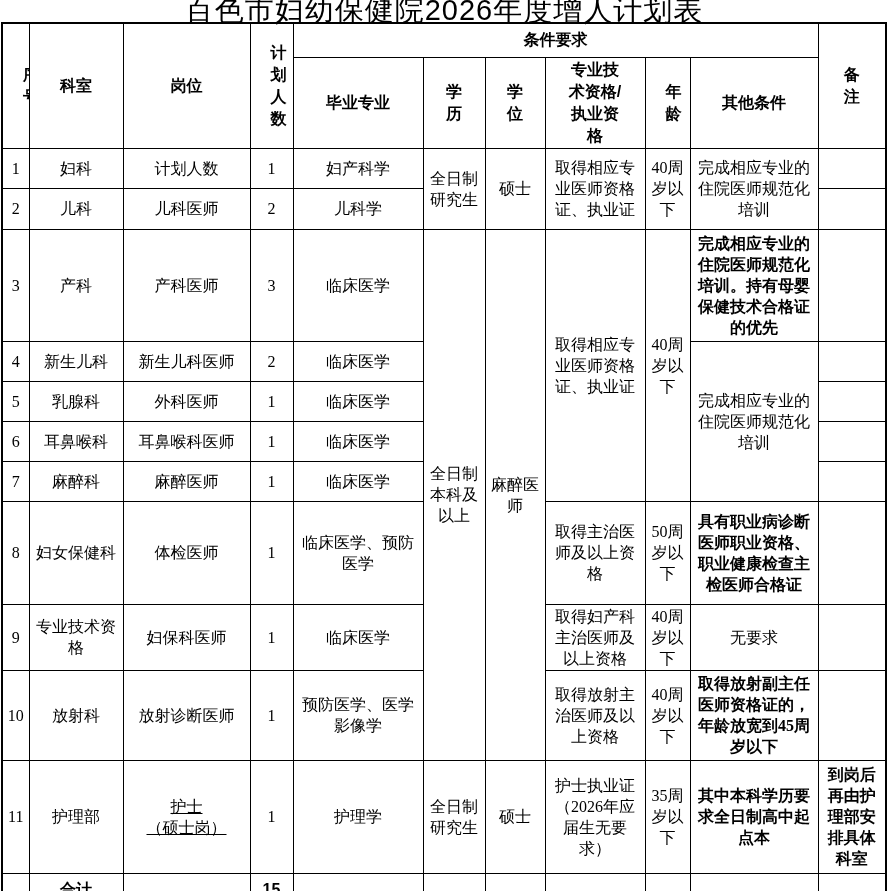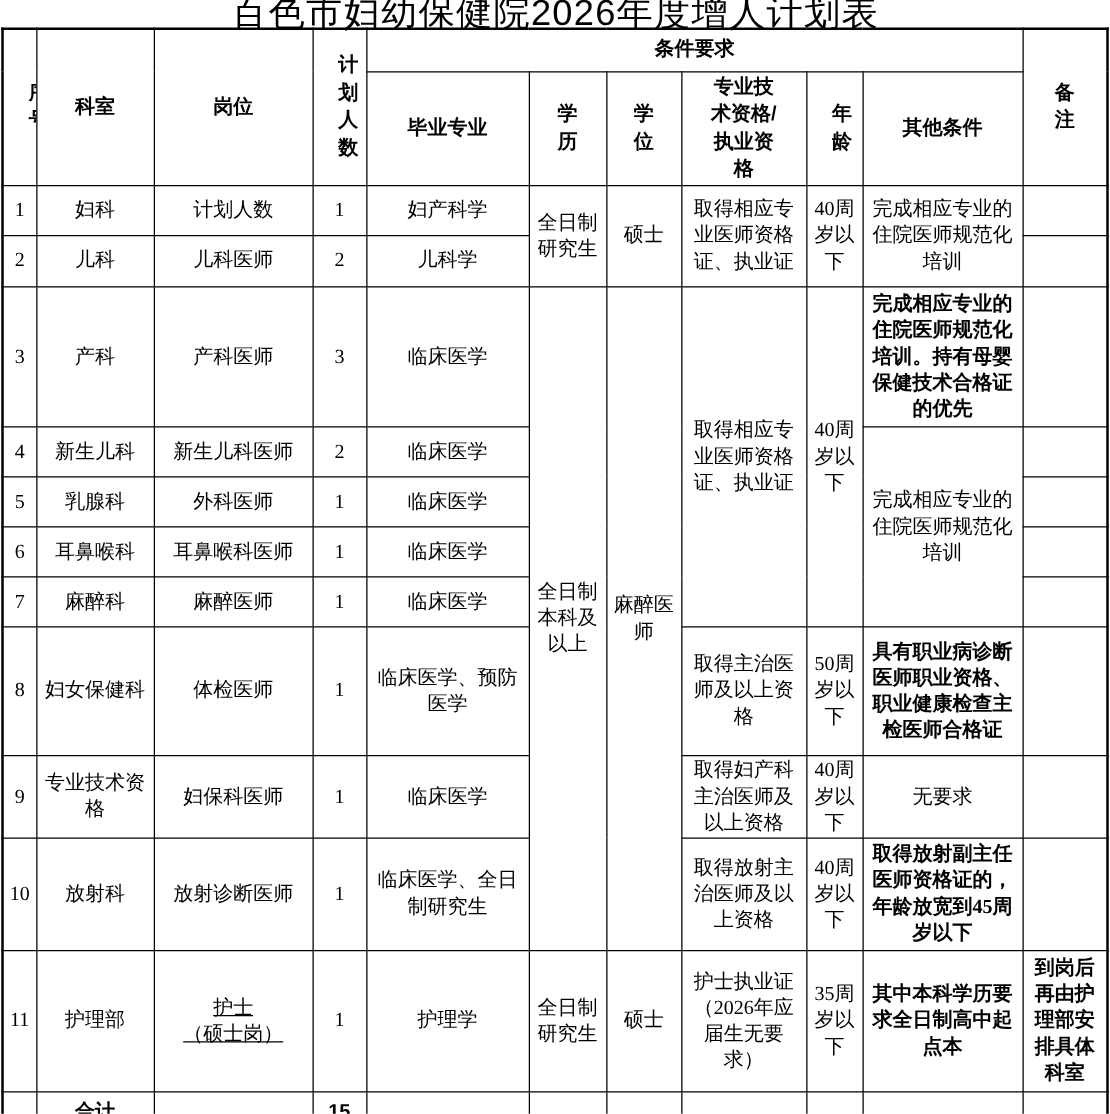--- a/index.html
+++ b/index.html
@@ -165,21 +165,21 @@
       <td>取得妇产科主治医师及以上资格</td>
       <td>40周岁以下</td>
       <td>无要求</td>
       <td></td>
     </tr>
     <tr style="height:90px">
       <td>10</td>
       <td>放射科</td>
       <td>放射诊断医师</td>
       <td>1</td>
-      <td>临床医学、全日制研究生</td>
+      <td>预防医学、医学影像学</td>
       <td>取得放射主治医师及以上资格</td>
       <td>40周岁以下</td>
       <td class="small">取得放射副主任医师资格证的，年龄放宽到45周岁以下</td>
       <td></td>
     </tr>
     <tr style="height:113px">
       <td>11</td>
       <td>护理部</td>
       <td class="pre">护士
 （硕士岗）</td>

